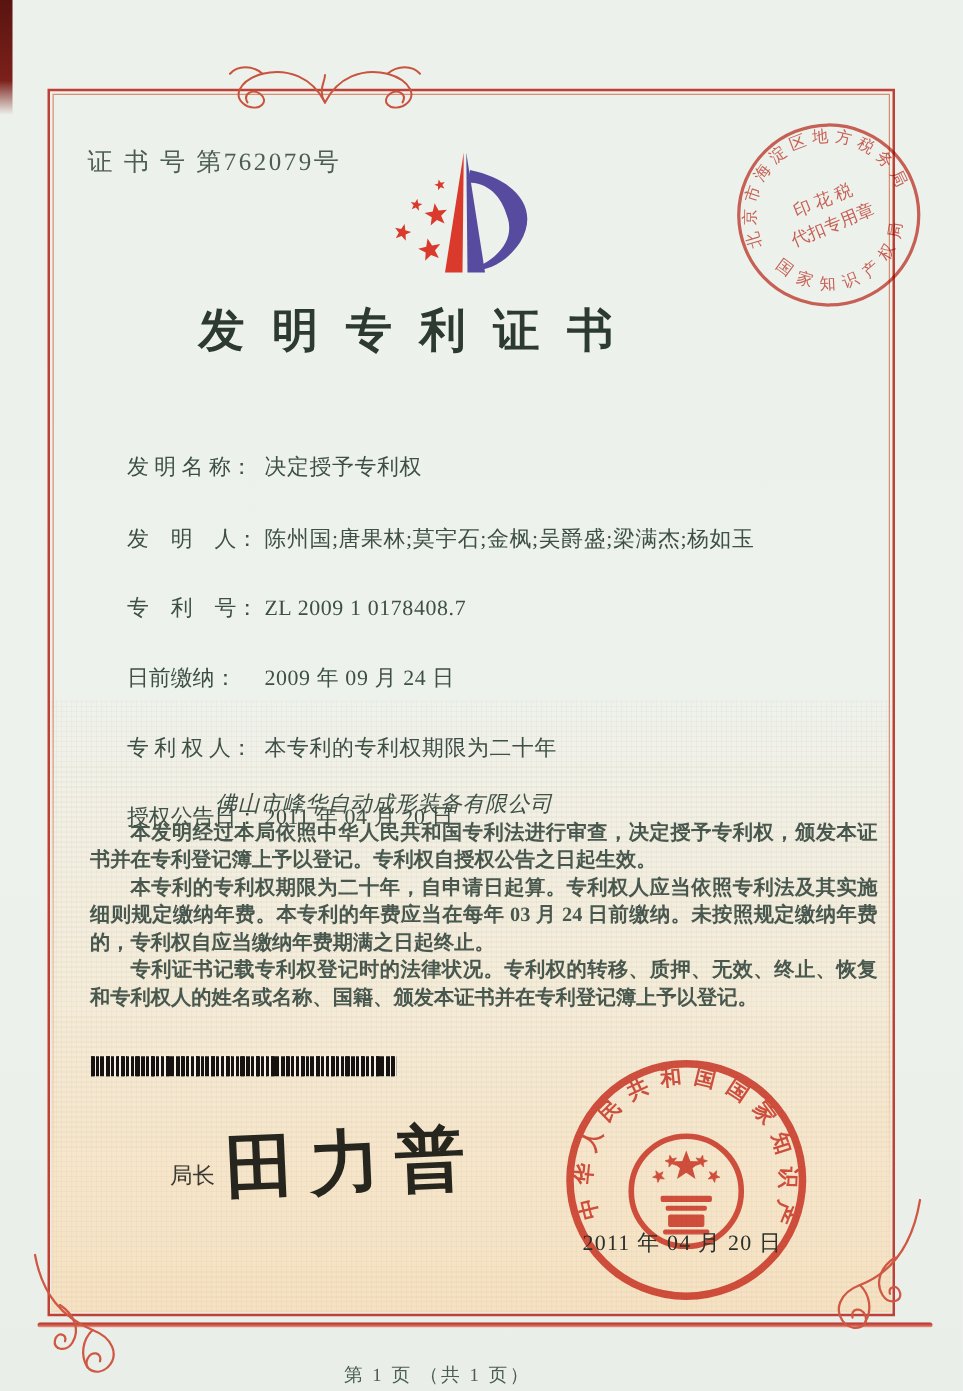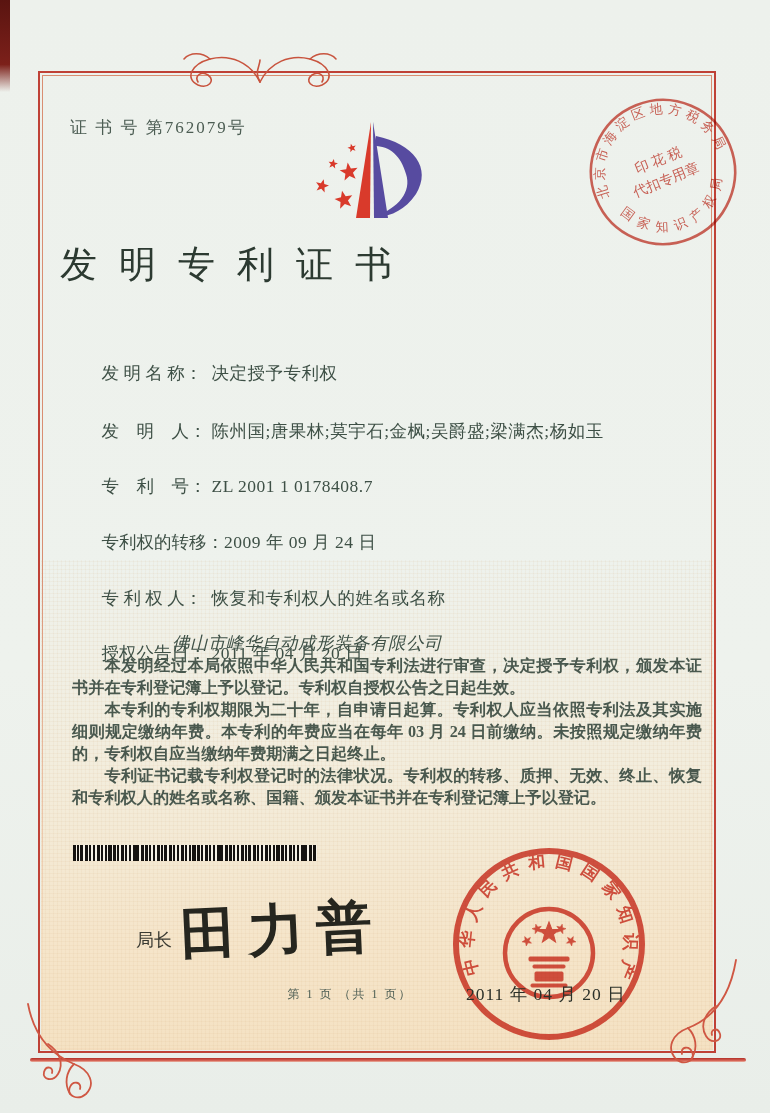--- a/index.html
+++ b/index.html
@@ -38,27 +38,27 @@
     pointer-events:none;z-index:0;
   }
   .bottom-rule{
     position:absolute;left:30px;top:1058px;width:716px;height:4px;
     background:linear-gradient(180deg,#b23028,#d9685a 70%,#eabfae);
     border-radius:2px;z-index:1;
   }
   .orn{position:absolute;z-index:1;}
   .cert-no{
     position:absolute;left:70px;top:116px;z-index:2;
-    font-size:17px;letter-spacing:2px;color:#4c5d53;
+    font-size:20px;letter-spacing:2px;color:#4c5d53;
   }
   .logo{position:absolute;left:300px;top:116px;width:150px;height:122px;z-index:2;}
   .title{
     position:absolute;left:38px;top:240px;width:573px;z-index:2;
-    margin:0;
-    font-size:37px;font-weight:400;letter-spacing:22px;text-indent:22px;
+    margin:0;text-align:center;
+    font-size:37px;font-weight:700;letter-spacing:22px;text-indent:22px;
     color:#2c3a31;
   }
   .field{position:absolute;left:84px;z-index:2;font-size:17.5px;color:#3e5046;white-space:pre;}
   .flabel{display:inline-block;min-width:110px;font-family:Liberation Serif, serif;}
   .fvalue{letter-spacing:.5px;}
   .fvalue2{display:block;margin-left:88px;letter-spacing:.5px;font-style:italic;}
   .body-text{
     position:absolute;left:72px;top:655px;width:630px;z-index:2;
     font-size:16.2px;line-height:22px;color:#49584e;text-align:justify;
   }
@@ -77,22 +77,22 @@
     font-size:56px;font-weight:700;letter-spacing:12px;color:#26261f;
     transform:rotate(-2.5deg);
     font-family:"DejaVu Serif",serif;
   }
   .seal-main{position:absolute;left:450px;top:845px;width:198px;height:198px;z-index:2;opacity:.92;mix-blend-mode:multiply;}
   .seal-date{
     position:absolute;left:466px;top:982px;z-index:4;
     font-size:17.5px;letter-spacing:1px;color:#2b3029;
   }
   .footer{
-    position:absolute;left:30px;top:986px;width:640px;z-index:2;
-    text-align:center;font-size:12px;letter-spacing:2px;color:#4c5d53;
+    position:absolute;left:30px;top:1091px;width:640px;z-index:2;
+    text-align:center;font-size:15px;letter-spacing:2px;color:#4c5d53;
   }
   .seal-tax{position:absolute;left:583px;top:92px;width:160px;height:160px;z-index:3;opacity:.85;mix-blend-mode:multiply;}
 </style>
 </head>
 <body>
 
 <div class="scan">
 
   <div class="spine-mark"></div>
   <div class="frame"></div>
@@ -151,27 +151,27 @@
 
   <h1 class="title">发明专利证书</h1>
 
   <div class="field" style="top:340px">
     <span class="flabel">发 明 名 称：</span><span class="fvalue">决定授予专利权</span>
   </div>
   <div class="field" style="top:398px">
     <span class="flabel">发　明　人：</span><span class="fvalue">陈州国;唐果林;莫宇石;金枫;吴爵盛;梁满杰;杨如玉</span>
   </div>
   <div class="field" style="top:453px">
-    <span class="flabel">专　利　号：</span><span class="fvalue">ZL 2001 1 0178408.7</span>
+    <span class="flabel">专　利　号：</span><span class="fvalue">ZL 2009 1 0178408.7</span>
   </div>
   <div class="field" style="top:509px">
-    <span class="flabel">专利权的转移：</span><span class="fvalue">2009 年 09 月 24 日</span>
+    <span class="flabel">日前缴纳：</span><span class="fvalue">2009 年 09 月 24 日</span>
   </div>
   <div class="field" style="top:565px">
-    <span class="flabel">专 利 权 人：</span><span class="fvalue">恢复和专利权人的姓名或名称</span>
+    <span class="flabel">专 利 权 人：</span><span class="fvalue">本专利的专利权期限为二十年</span>
     <span class="fvalue2">佛山市峰华自动成形装备有限公司</span>
   </div>
   <div class="field" style="top:620px">
     <span class="flabel">授权公告日：</span><span class="fvalue">2011 年 04 月 20 日</span>
   </div>
 
   <div class="body-text">
     <p>本发明经过本局依照中华人民共和国专利法进行审查，决定授予专利权，颁发本证书并在专利登记簿上予以登记。专利权自授权公告之日起生效。</p>
     <p>本专利的专利权期限为二十年，自申请日起算。专利权人应当依照专利法及其实施细则规定缴纳年费。本专利的年费应当在每年 03 月 24 日前缴纳。未按照规定缴纳年费的，专利权自应当缴纳年费期满之日起终止。</p>
     <p>专利证书记载专利权登记时的法律状况。专利权的转移、质押、无效、终止、恢复和专利权人的姓名或名称、国籍、颁发本证书并在专利登记簿上予以登记。</p>

